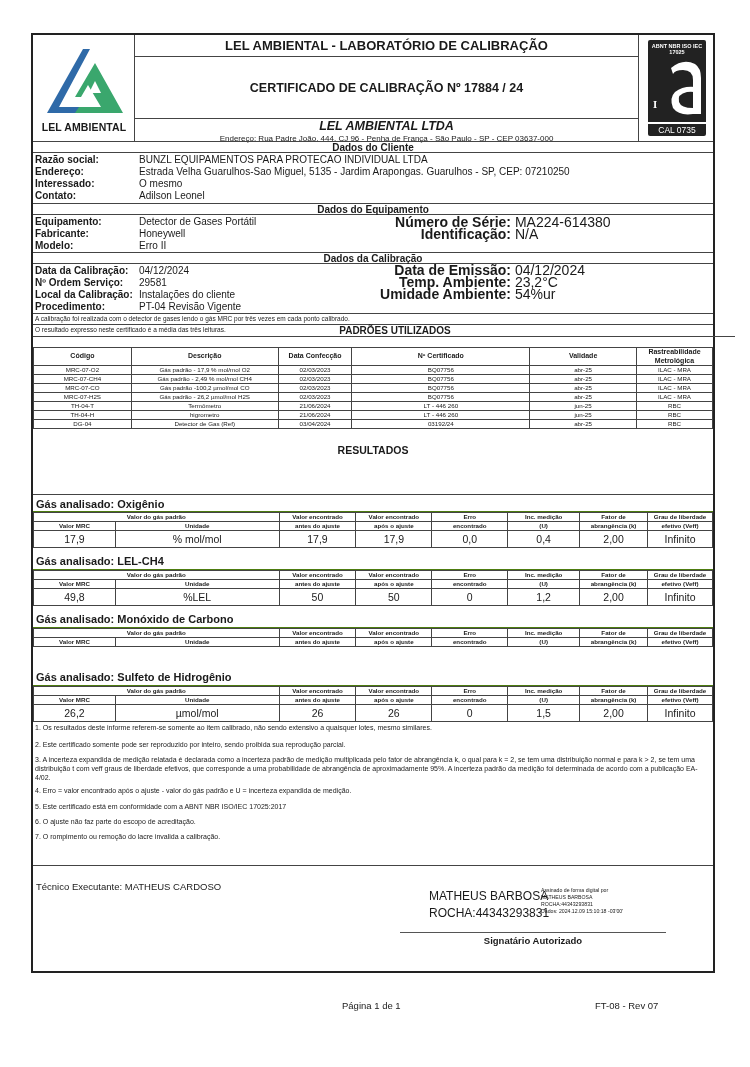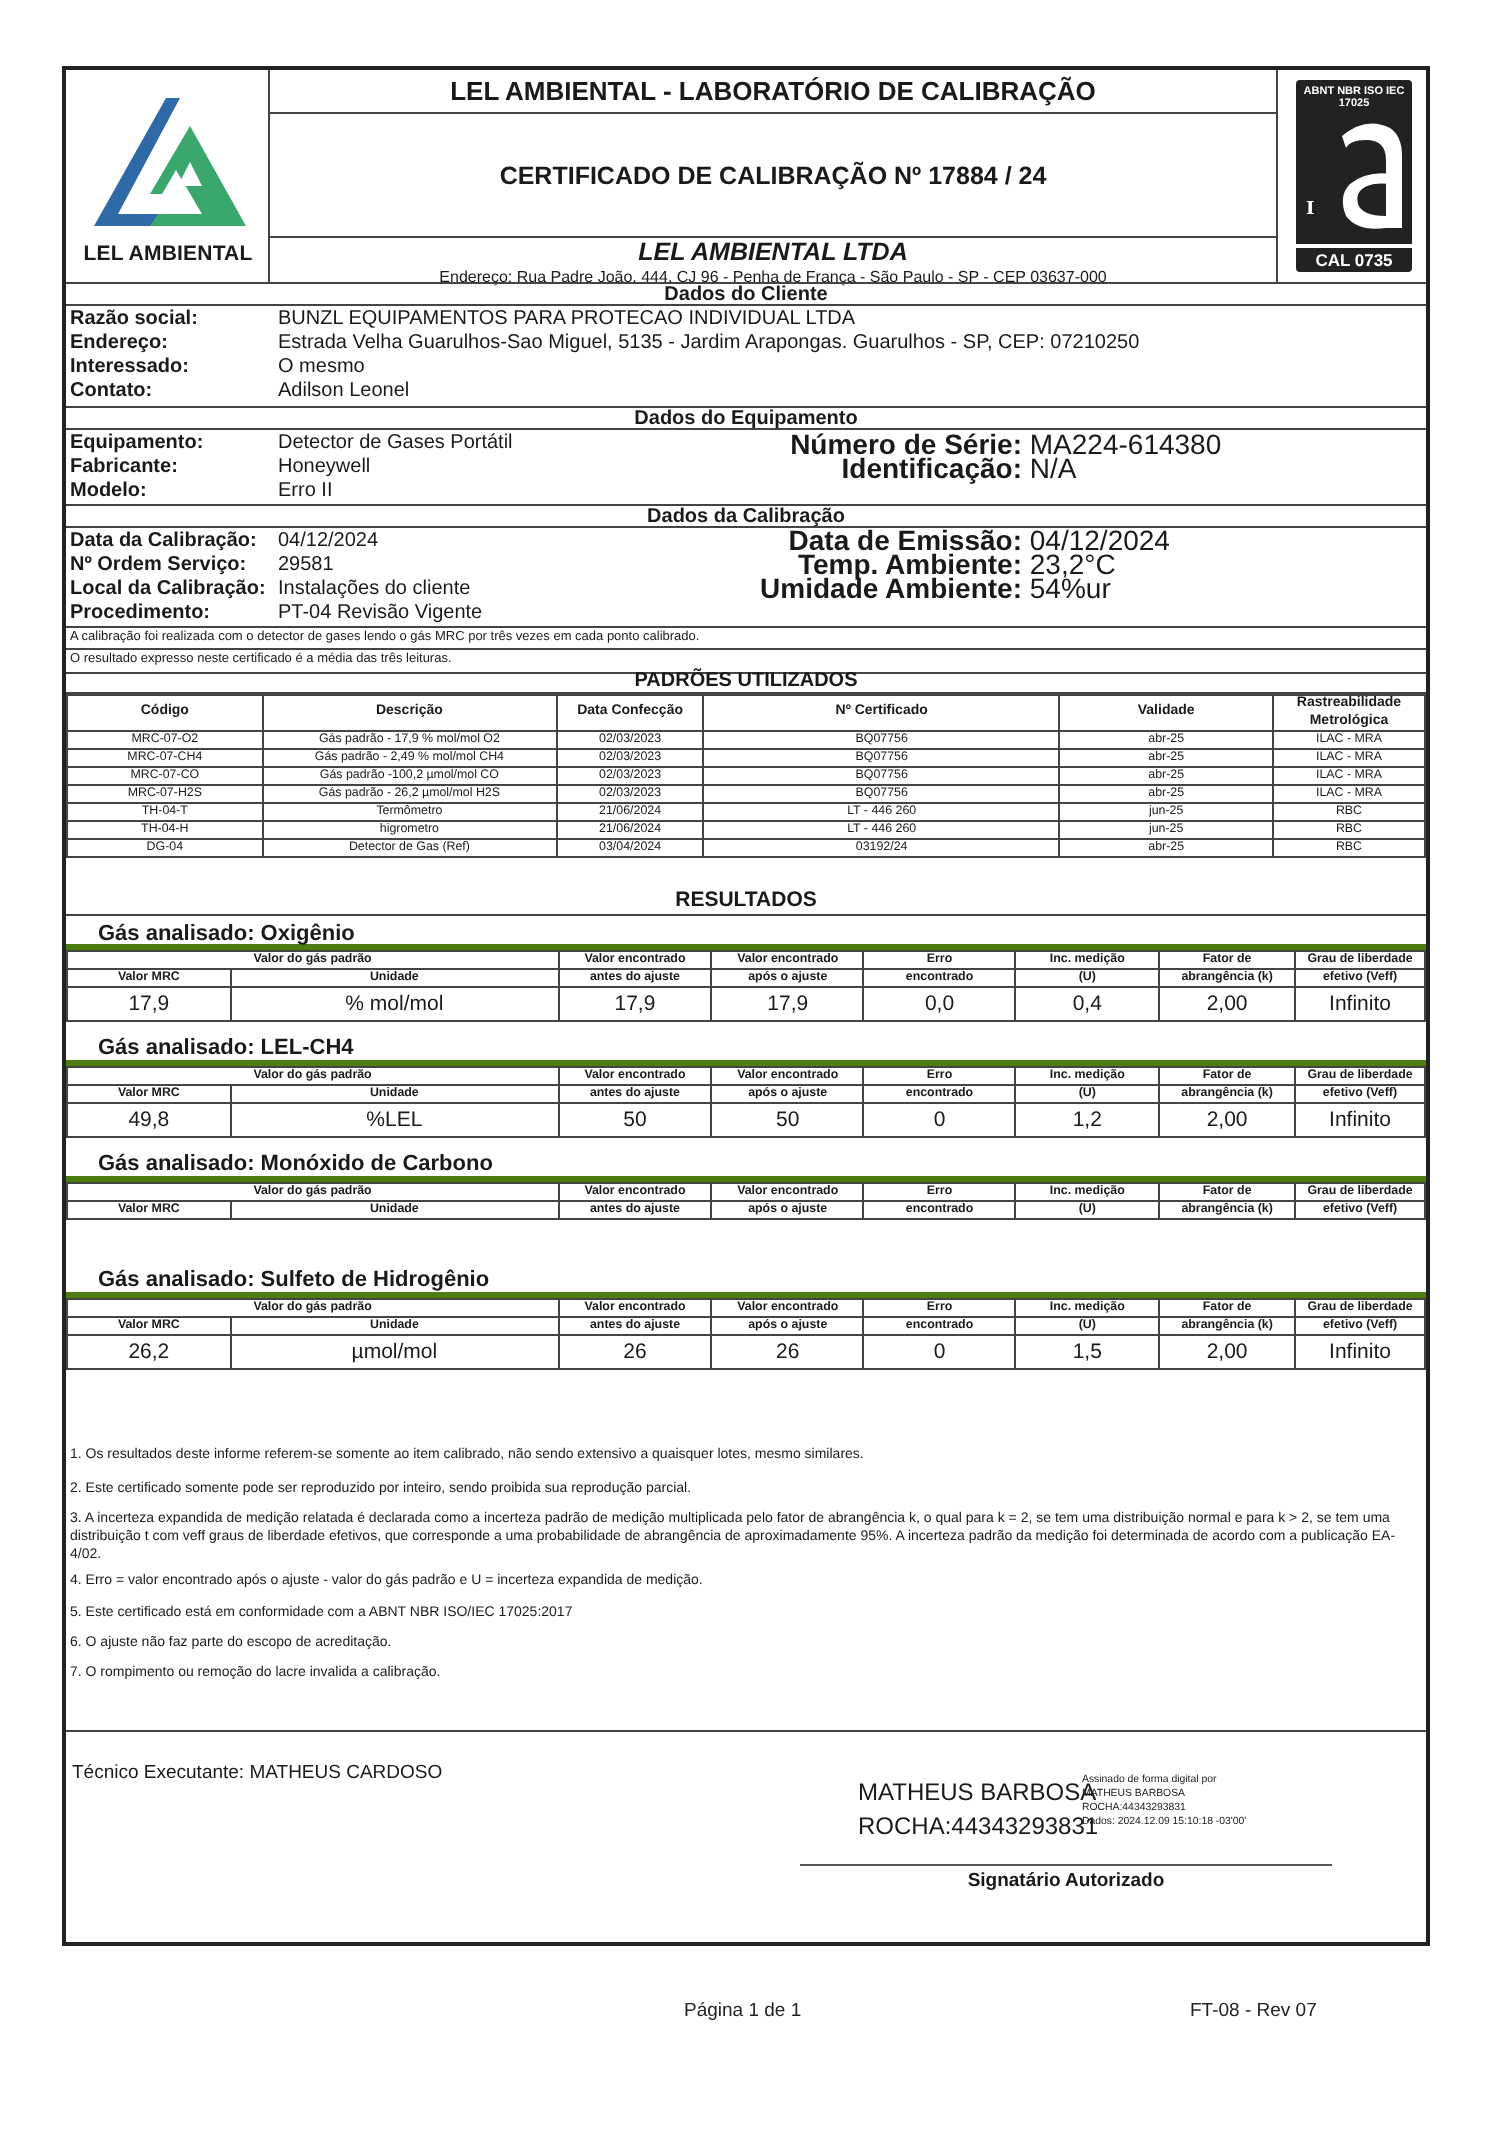--- a/index.html
+++ b/index.html
@@ -18,21 +18,21 @@
   .logo-text { position: absolute; left: 0; width: 102px; top: 86px; text-align: center; font-size: 10.5px; font-weight: bold; letter-spacing: 0.1px; }
   .title-cell { position: absolute; left: 102px; top: 0; width: 503px; height: 106px; }
   .lab-title { position: absolute; left: 0; top: 0; width: 503px; height: 22px; border-bottom: 1px solid #444; text-align: center; font-size: 13px; font-weight: bold; line-height: 22px; }
   .cert-title { position: absolute; left: 0; top: 22px; width: 503px; height: 62px; border-bottom: 1px solid #444; text-align: center; font-size: 12.5px; font-weight: bold; line-height: 62px; }
   .company { position: absolute; left: 0; top: 85px; width: 503px; text-align: center; font-size: 12.5px; font-weight: bold; font-style: italic; line-height: 13px; }
   .address { position: absolute; left: 0; top: 99px; width: 503px; text-align: center; font-size: 8px; line-height: 9px; }
   .badge-cell { position: absolute; left: 605px; top: 0; width: 75px; height: 106px; border-left: 1px solid #444; }
   .badge { position: absolute; left: 9px; top: 5px; width: 58px; height: 96px; background: #222; border-radius: 2px; }
   .badge-top { position: absolute; left: 0; top: 3px; width: 58px; text-align: center; color: #fff; font-size: 5.5px; font-weight: bold; line-height: 6px; }
   .badge-a { position: absolute; left: 17px; top: 18px; width: 38px; height: 58px; }
-  .badge-bottom { position: absolute; left: 0; bottom: 0; width: 58px; height: 14px; border-top: 2px solid #fff; text-align: center; color: #fff; font-size: 8.5px; font-weight: bold; line-height: 12px; }
+  .badge-bottom { position: absolute; left: 0; bottom: 0; width: 58px; height: 14px; border-top: 2px solid #fff; text-align: center; color: #fff; font-size: 8.5px; font-weight: normal; line-height: 12px; }
   .badge-lock { position: absolute; left: 5px; top: 60px; color:#fff; font-size:9px; font-weight:bold; font-family: "DejaVu Serif", serif; }
 
   
   .sec-bar { position: absolute; left: 0; width: 680px; border-top: 1px solid #444; border-bottom: 1px solid #444; text-align: center; font-size: 10px; font-weight: bold; }
 
   .kv { position: absolute; font-size: 10px; line-height: 11px; }
   .kv .k { position: absolute; left: 0; font-weight: bold; white-space: nowrap; }
   .kv .v { position: absolute; white-space: nowrap; }
   .kv-r { position: absolute; font-size: 14px; line-height: 11px; white-space: nowrap; }
   .kv-r .k { font-weight: bold; display: inline-block; text-align: right; }
@@ -40,21 +40,21 @@
   .note-line { position: absolute; left: 0; width: 680px; font-size: 6.5px; line-height: 10px; padding-left: 2px; border-bottom: 1px solid #444; }
 
   
   table { border-collapse: collapse; }
   .std-table { position: absolute; left: 0; top: 346px; width: 680px; }
   .std-table td, .std-table th { border: 1px solid #444; text-align: center; font-size: 6.2px; height: 8.7px; line-height: 8px; padding: 0; font-weight: normal; }
   .std-table th { font-weight: bold; font-size: 7px; height: 17px; line-height: 8.5px; }
 
   
   .gas-block { position: absolute; left: 0; width: 680px; }
-  .gas-title { height: 18px; font-size: 11px; font-weight: bold; line-height: 18px; padding-left: 16px; border-bottom: 3px solid #4d7c0f; }
+  .gas-title { height: 18px; font-size: 11px; font-weight: bold; line-height: 18px; padding-left: 3px; border-bottom: 1px solid #4d7c0f; margin-top: 37px; }
   .res-table { width: 680px; }
   .res-table td { border: 1px solid #444; text-align: center; padding: 0; }
   .res-table .h1 td { font-size: 6.2px; height: 9px; line-height: 8px; font-weight: bold; }
   .res-table .h2 td { font-size: 6.2px; height: 9px; line-height: 8px; font-weight: bold; }
   .res-table .vals td { font-size: 10.5px; height: 17px; line-height: 16px; }
 
   .obs { position: absolute; left: 0; width: 680px; font-size: 7px; line-height: 9px; padding-left: 2px; }
 
   .footer-sign { position: absolute; }
   .page-foot { position: absolute; font-size: 9.5px; color: #222; }
@@ -142,21 +142,21 @@
     <span>23,2°C</span>
   </div>
   <div class="kv-r" style="left:340px;top:254px;">
     <span class="k" style="width:138px">Umidade Ambiente:</span>
     <span>54%ur</span>
   </div>
 
   <div class="note-line" style="top:278px;height:12px;border-top:1px solid #444;">A calibração foi realizada com o detector de gases lendo o gás MRC por três vezes em cada ponto calibrado.</div>
   <div class="note-line" style="top:290px;height:12px;">O resultado expresso neste certificado é a média das três leituras.</div>
 
-  <div class="sec-bar" style="top:300px;height:12px;line-height:11px;border-top:none;">PADRÕES UTILIZADOS</div>
+  <div class="sec-bar" style="top:290px;height:12px;line-height:11px;border-top:none;margin-left:22px;">PADRÕES UTILIZADOS</div>
   <table class="std-table" style="top:312px;">
     <colgroup>
       <col style="width:98px">
         <col style="width:147px">
         <col style="width:74px">
         <col style="width:178px">
         <col style="width:107px">
         <col style="width:76px">
     </colgroup>
     <tbody>

